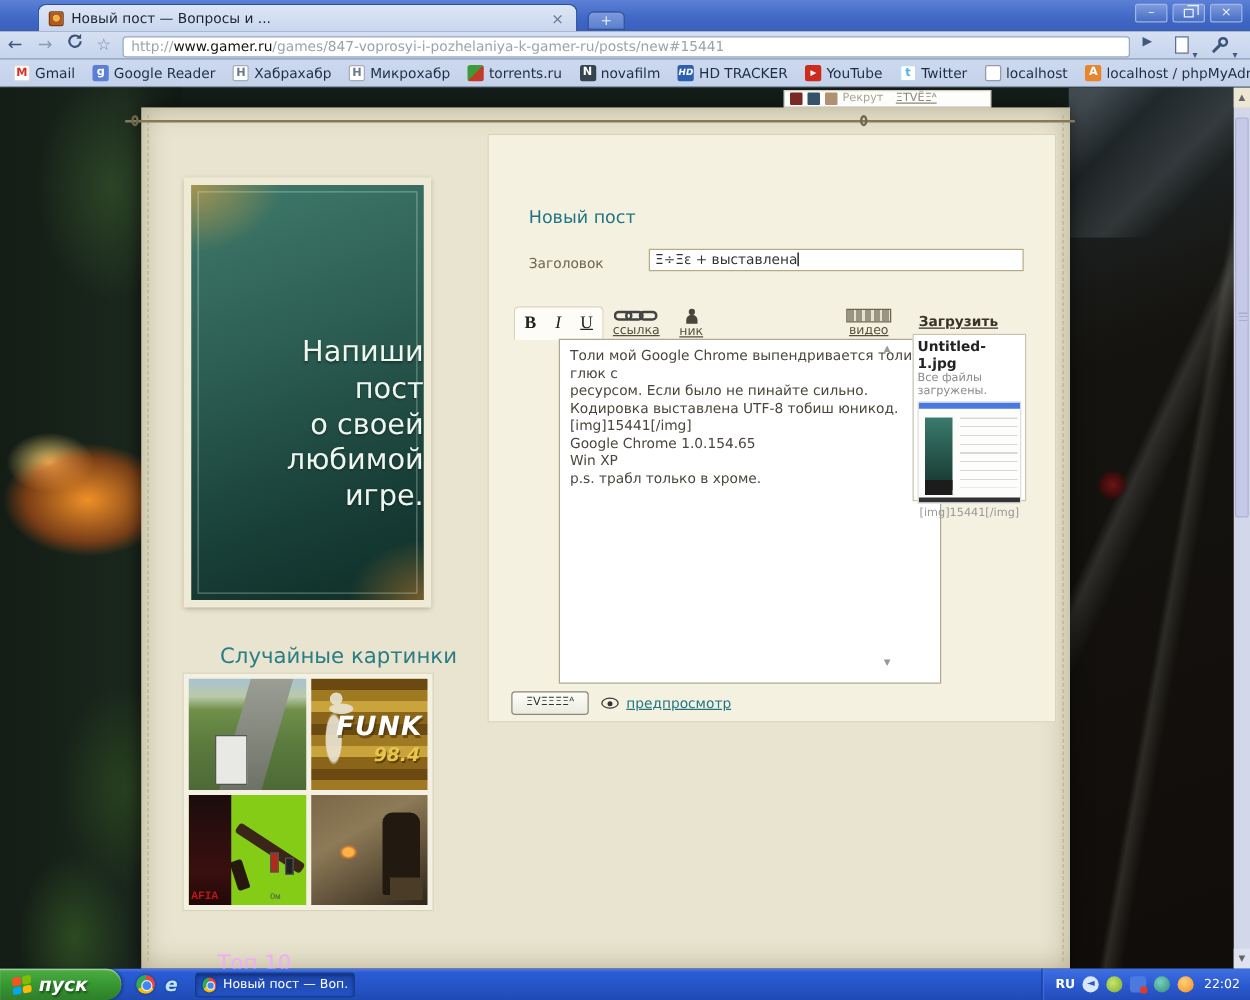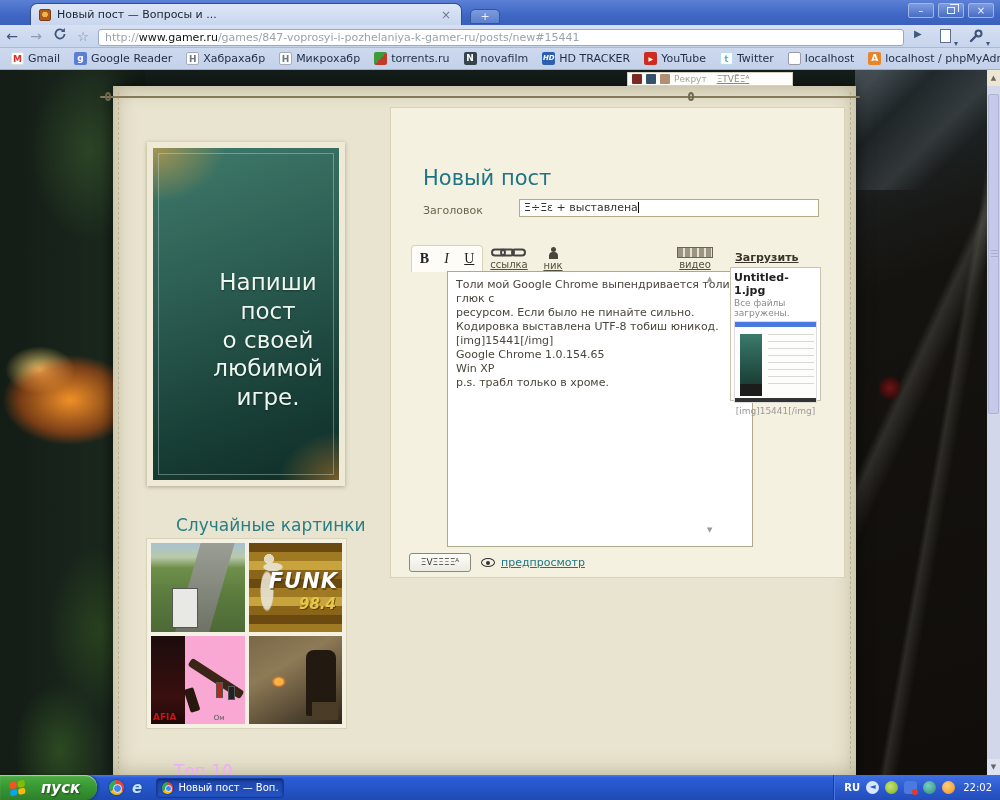--- a/index.html
+++ b/index.html
@@ -84,21 +84,21 @@
   .recruit-link { color:#8d887a; text-decoration:underline; margin-left:6px; }
 
   .promo { left:147px; top:72px; width:198px; height:344px; padding:6px; background:#efead6;
     box-shadow:0 1px 4px rgba(60,50,20,.35); }
   .promo-inner { position:relative; width:100%; height:100%; overflow:hidden;
     background:
       radial-gradient(120px 90px at 0% 0%, rgba(250,170,60,.55), transparent 60%),
       radial-gradient(100px 80px at 100% 100%, rgba(240,150,50,.45), transparent 60%),
       linear-gradient(160deg,#3f7a6b 0%,#2c5d52 40%,#183f37 75%,#0f2d27 100%);
     outline:1px solid rgba(220,240,230,.35); outline-offset:-6px;
-    display:flex; flex-direction:column; align-items:center; text-align:center;padding-left:44px; }
+    display:flex; flex-direction:column; align-items:center; text-align:right;padding-left:44px; }
   .promo-headline { margin-top:120px; color:#eef6f0; font-size:23px; line-height:1.25; white-space:pre-line; text-shadow:0 1px 2px rgba(0,0,0,.4); }
   .promo-sub { margin-top:95px; color:#a3c6b8; font-size:18px; line-height:1.3; white-space:pre-line; }
 
   .random-title { left:176px; top:445px; font-size:17px; color:#2a7d84; }
   .thumbgrid { left:146px; top:468px; width:201px; height:191px; background:#f4f1e3; border:1px solid #d8d2b8;
     display:grid; grid-template-columns:1fr 1fr; grid-template-rows:1fr 1fr; gap:4px; padding:4px; }
   .thumb { position:relative; overflow:hidden; }
   .t-truck { background:linear-gradient(180deg,#a8c2d2 0%,#b9c9a9 16%,#6f8f4a 28%,#5a7a3e 60%,#4d6a36 100%); }
   .t-truck .road { position:absolute; left:40%; top:0; width:34px; height:100%;
     background:linear-gradient(180deg,#9a9e94,#6e7266); transform:skewX(-16deg); }
@@ -106,21 +106,21 @@
     background:#e8e8e4; border:1px solid #555; }
   .t-funk { background:repeating-linear-gradient(180deg,#6b4a12 0 9px,#a07a22 9px 18px,#c9a43c 18px 27px,#8a6418 27px 36px); }
   .t-funk .dancer { position:absolute; left:6px; top:8px; width:28px; height:76px;
     background:radial-gradient(8px 8px at 14px 8px, #e9e4d4 60%, transparent 65%),
                radial-gradient(10px 30px at 12px 40px, #e9e4d4 60%, transparent 70%),
                radial-gradient(16px 7px at 18px 16px, #e9e4d4 55%, transparent 65%); opacity:.9; }
   .funk-title { position:absolute; right:4px; top:26px; font-size:21px; font-weight:bold; font-style:italic;
     color:#fff; letter-spacing:1px; text-shadow:1px 2px 0 rgba(60,40,0,.5); }
   .funk-freq { position:absolute; right:6px; top:52px; font-size:15px; font-weight:bold; font-style:italic;
     color:#e8c64a; text-shadow:1px 1px 0 rgba(60,40,0,.6); }
-  .t-pistol { background:#f9a8d4; }
+  .t-pistol { background:#84cc16;font-family:Liberation Mono, monospace; }
   .t-pistol .strip { position:absolute; left:0; top:0; width:36%; height:100%;
     background:linear-gradient(180deg,#1c0c0c 0%,#3a0f0f 70%,#200808 100%); }
   .afia { position:absolute; left:2px; bottom:2px; font-size:9px; font-weight:bold; color:#c11616; }
   .om { position:absolute; right:20px; bottom:2px; font-size:7px; color:#555; }
   .barrel { position:absolute; left:34px; top:38px; width:62px; height:9px; background:#3a2516; border-radius:3px; transform:rotate(33deg); }
   .grip { position:absolute; left:36px; top:52px; width:10px; height:24px; background:#27180d; border-radius:2px; transform:rotate(-18deg); }
   .shell1 { position:absolute; right:22px; top:46px; width:7px; height:16px; background:#b32a1a; border:1px solid #555; }
   .shell2 { position:absolute; right:10px; top:50px; width:7px; height:14px; background:#222; border:1px solid #555; }
   .t-game { background:
       radial-gradient(10px 8px at 32% 52%, #ffb347 0 40%, rgba(255,120,30,.5) 60%, transparent 75%),
@@ -128,21 +128,21 @@
   .t-game .figure { position:absolute; right:6px; top:14px; width:30px; height:66px;
     background:#221a10; border-radius:8px 8px 2px 2px; }
   .t-game .crate { position:absolute; right:4px; bottom:4px; width:26px; height:18px; background:#4a3c26; }
 
   .top10 { left:174px; top:691px; font-size:17px; color:#f0abfc; }
 
   
   .formpanel { left:390px; top:37px; width:455px; height:471px; background:#f4f1e1; border:1px solid #d8d2b8; }
   .fp { position:absolute; }
   .breadcrumb { left:32px; top:20px; font-size:19px; color:#1f7583; text-decoration:underline; }
-  .form-title { left:32px; top:58px; font-size:21px; color:#1f7583; }
+  .form-title { left:32px; top:58px; font-size:14px; color:#1f7583; }
   .subject-label { left:32px; top:96px; font-size:11px; color:#6b6450; }
   .subject-input { left:128px; top:91px; width:300px; height:18px; background:#fff; border:1px solid #b4aa88;
     font-size:11px; line-height:16px; padding:0 4px; color:#333; white-space:nowrap; overflow:hidden; }
   .caret { display:inline-block; width:1px; height:11px; background:#000; vertical-align:-2px; }
 
   .biu-tab { left:20px; top:137px; width:72px; height:27px; background:#fdfcf6; border:1px solid #d8d2b8;
     border-bottom:none; border-radius:4px 4px 0 0; display:flex; align-items:center; justify-content:space-around;
     font-family:"Liberation Serif","DejaVu Serif",serif; font-size:14px; color:#222; }
   .biu-b { font-weight:bold; } .biu-i { font-style:italic; } .biu-u { text-decoration:underline; }
   .tool { display:flex; flex-direction:column; align-items:center; gap:1px; }
@@ -190,21 +190,21 @@
     background:repeating-linear-gradient(180deg,#a9aed0 0 1px,transparent 1px 3px); }
   .ps-down { position:absolute; left:0; bottom:0; width:13px; height:16px; background:#dfe2f0; color:#666;
     font-size:7px; text-align:center; line-height:16px; }
 
   
   .taskbar { left:0; top:775px; width:1000px; height:25px;
     background:linear-gradient(180deg,#4a7ae8 0%,#2b5cd6 12%,#2453c4 60%,#1f4ab4 100%); display:flex; align-items:center; }
   .startbtn { width:97px; height:25px; border-radius:0 12px 12px 0;
     background:linear-gradient(180deg,#4fae44 0%,#389a33 45%,#2e7f2a 100%);
     box-shadow:inset 0 1px 1px rgba(255,255,255,.5), 1px 0 3px rgba(0,0,0,.4);
-    display:flex; align-items:center; gap:16px; padding:0 10px;text-align:right; }
+    display:flex; align-items:center; gap:6px; padding:0 10px;text-align:right; }
   .xp-logo { width:15px; height:14px; display:grid; grid-template-columns:1fr 1fr; grid-template-rows:1fr 1fr;
     gap:1px; transform:skewY(-6deg) rotate(-4deg); }
   .xp-logo i { border-radius:2px; }
   .xp-r { background:#f35325; } .xp-g { background:#81bc06; } .xp-b { background:#05a6f0; } .xp-y { background:#ffba08; }
   .start-label { color:#fff; font-size:15px; font-weight:bold; font-style:italic; text-shadow:1px 1px 2px rgba(0,0,0,.5); }
   .ql { display:flex; align-items:center; gap:8px; margin-left:12px; }
   .chromeball { width:15px; height:15px; border-radius:50%; position:relative;
     background:conic-gradient(#ea4335 0 33%, #fbbc05 33% 66%, #34a853 66% 100%); box-shadow:0 0 2px rgba(0,0,0,.5); }
   .chromeball::after { content:""; position:absolute; left:4px; top:4px; width:7px; height:7px; border-radius:50%;
     background:#4285f4; border:1px solid #e8f0fe; }

